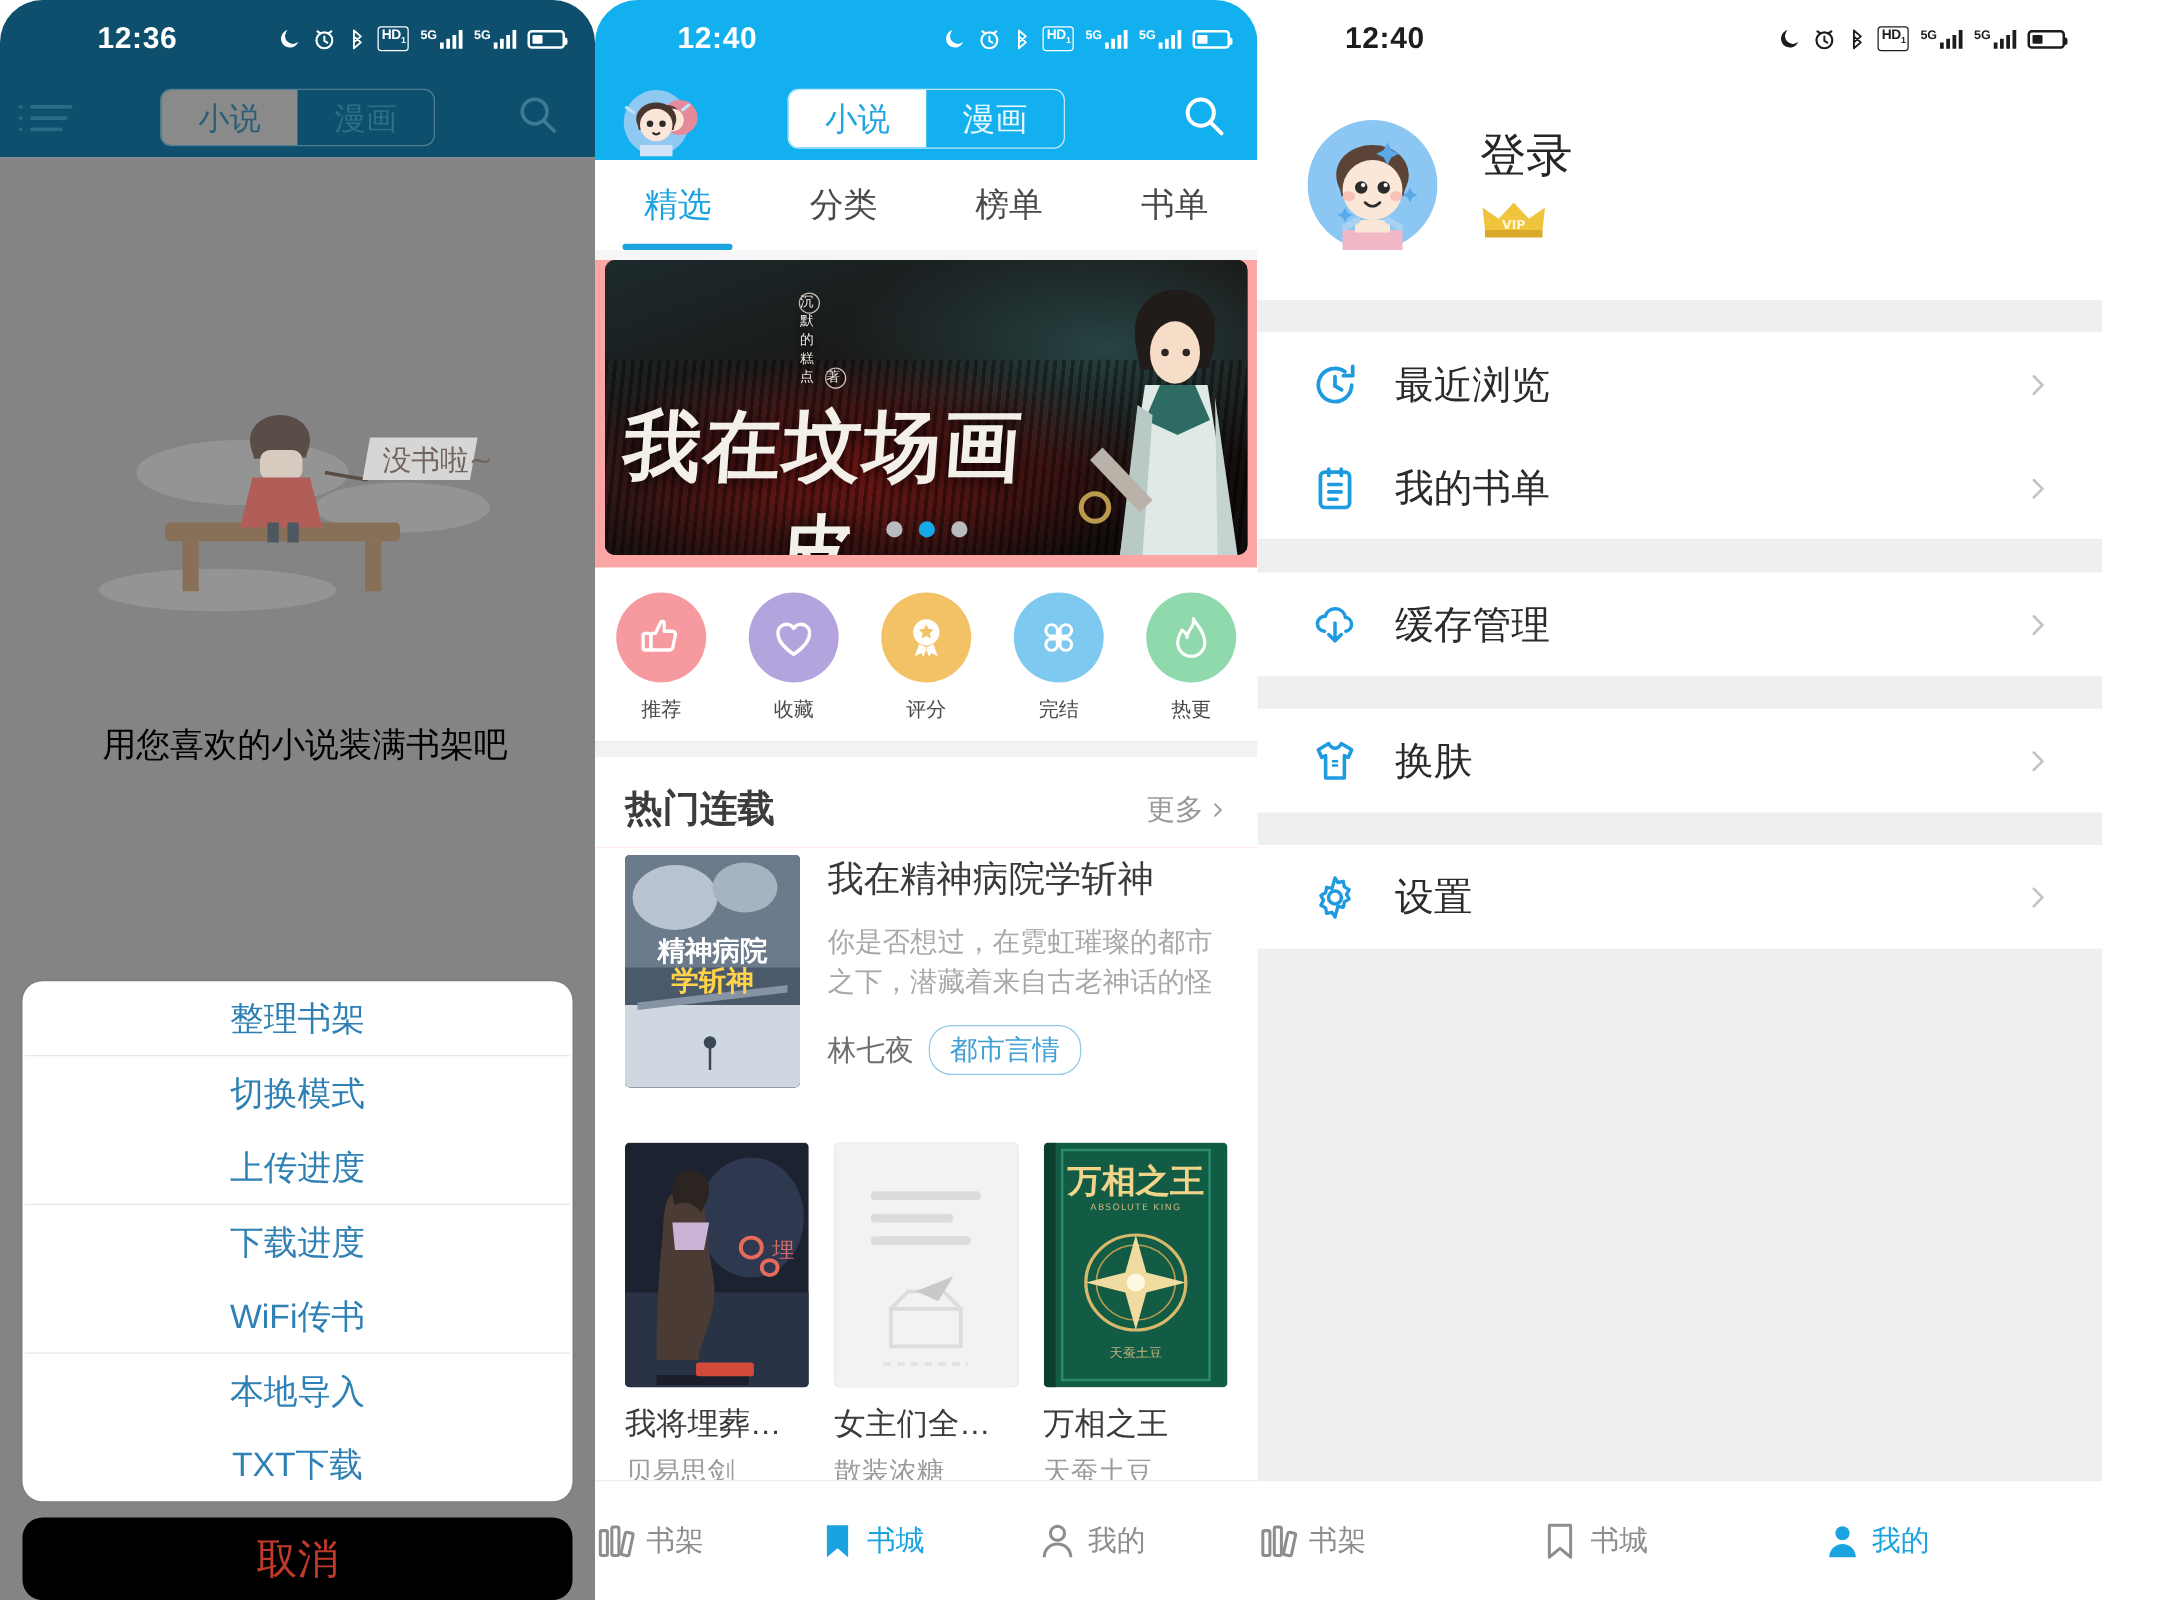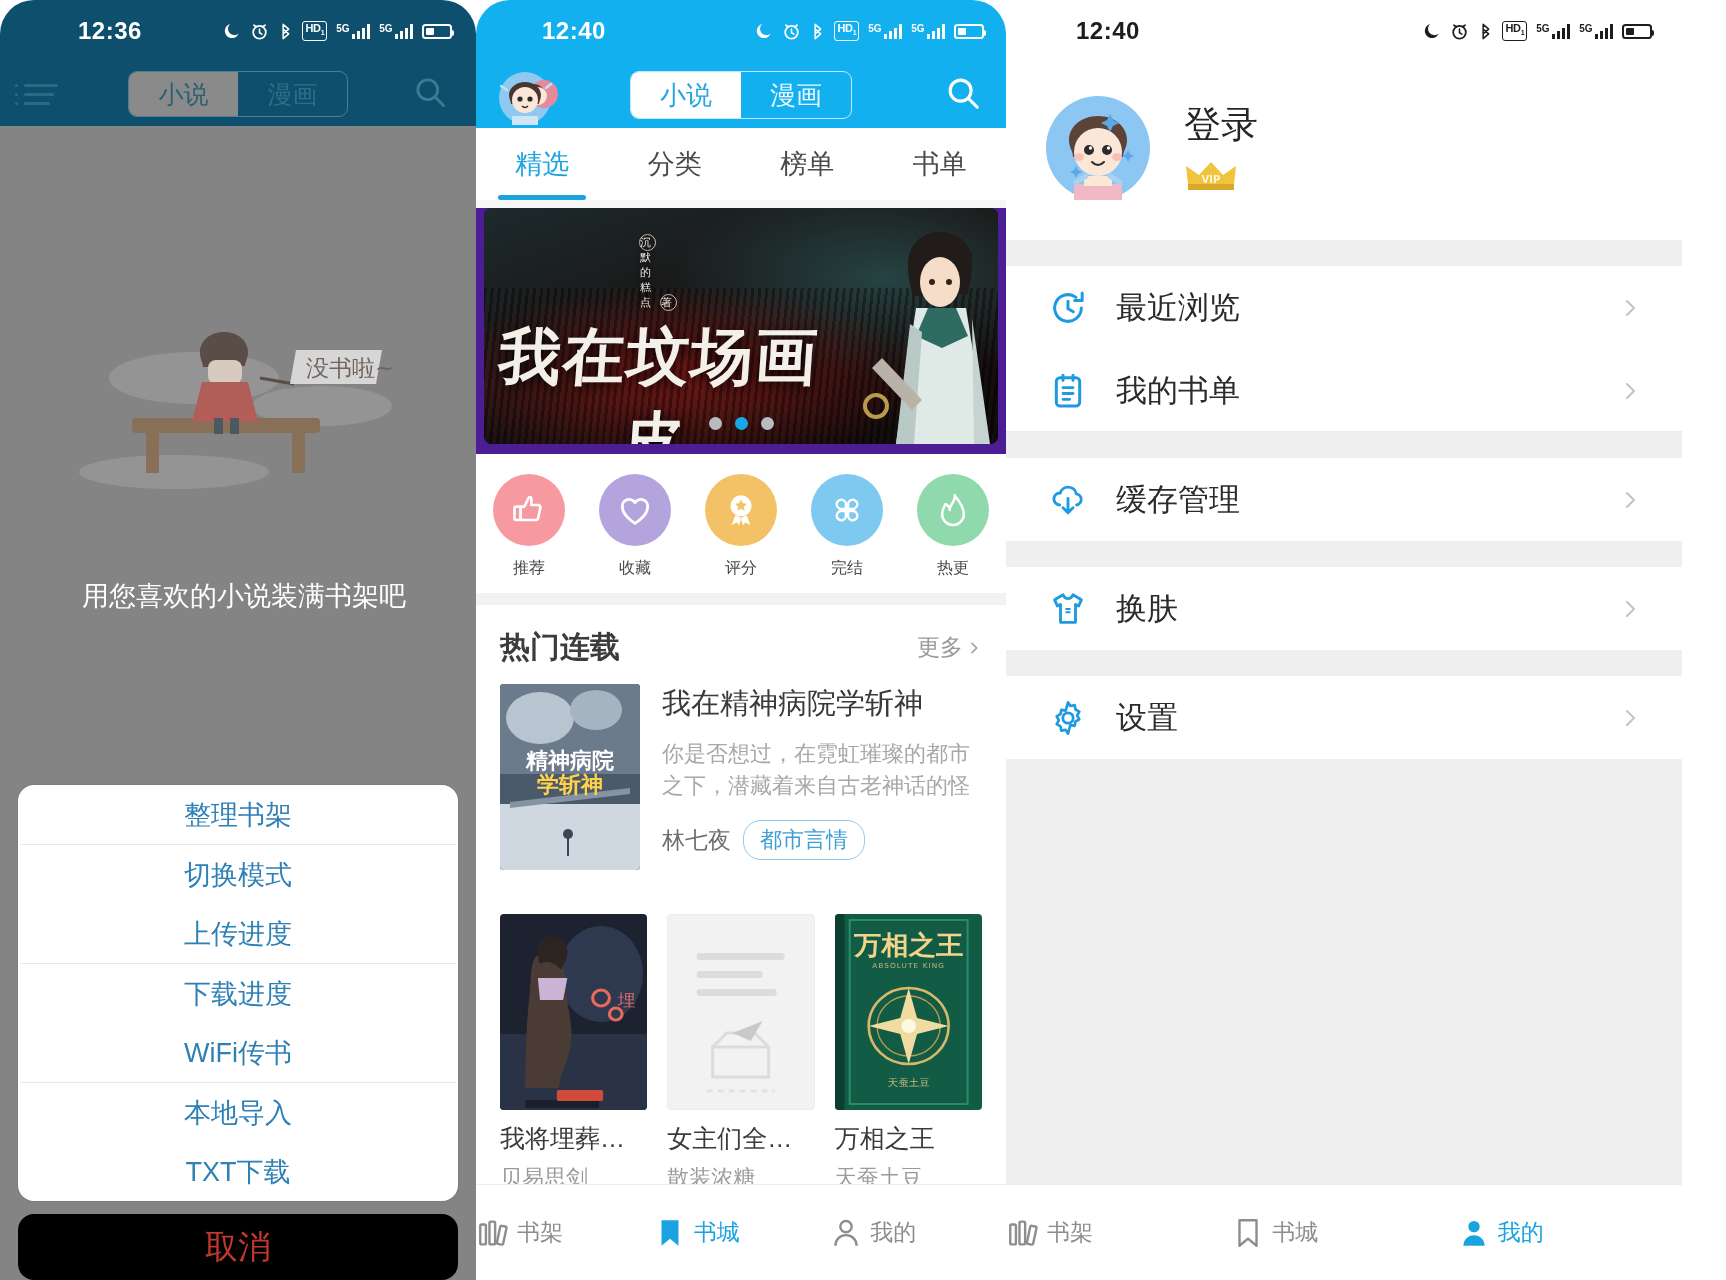--- a/index.html
+++ b/index.html
@@ -46,21 +46,21 @@
   .ham i:nth-child(2){ width:30px; }
   .ham i:nth-child(3){ width:26px; }
   .seg { position:absolute; left:50%; transform:translateX(-50%); display:flex; border:1.6px solid #4d7f94; border-radius:9px; overflow:hidden; height:46px; }
   .seg div { width:109px; display:flex; align-items:center; justify-content:center; font-size:25px; color:#2e6f88; }
   .seg div.on { background:#8a8a8a; color:#2b5f77; }
   .p1-search { position:absolute; right:28px; top:50%; transform:translateY(-50%); }
 
   .p1-body { position:relative; height:calc(1280px - 126px); background:#848484; }
   .empty-wrap { position:absolute; left:12px; right:0; top:160px; display:flex; flex-direction:column; align-items:center; }
   .empty-art { width:340px; height:230px; position:relative; opacity:.75; }
-  .empty-caption { margin-top:62px; font-size:27px; color:#ffffff; }
+  .empty-caption { margin-top:62px; font-size:27px; color:#000000; }
 
   
   .sheet { position:absolute; left:18px; right:18px; bottom:0; }
   .sheet-group { background:#fff; border-radius:16px; overflow:hidden; box-shadow:0 0 0 1px rgba(0,0,0,.06); }
   .sheet-item { height:59px; display:flex; align-items:center; justify-content:center; font-size:27px; color:#2f80b5; }
   .sheet-sep { height:1px; background:#e8e8e8; margin:0 2px; }
   .sheet-cancel { margin-top:13px; background:#000000; border-radius:16px; height:66px; display:flex; align-items:center; justify-content:center; font-size:33px; color:#c0392b; }
 
   
   .p2 .screen { border-radius:34px 34px 0 0; background:#f6f6f6; }
@@ -71,21 +71,21 @@
   .seg2 { position:absolute; left:50%; transform:translateX(-50%); display:flex; border:1.6px solid #bfe9fb; border-radius:9px; overflow:hidden; height:48px; }
   .seg2 div { width:110px; display:flex; align-items:center; justify-content:center; font-size:26px; color:#eaf8ff; }
   .seg2 div.on { background:#fff; color:#22a5e0; }
   .p2-search { position:absolute; right:24px; top:50%; transform:translateY(-50%); }
 
   .p2-tabs { background:#fff; height:72px; display:flex; align-items:center; }
   .p2-tab { flex:1; text-align:center; font-size:27px; color:#4a4a4a; position:relative; height:100%; display:flex; align-items:center; justify-content:center; }
   .p2-tab.on { color:#1ba3e0; }
   .p2-tab.on::after { content:""; position:absolute; bottom:0; left:50%; transform:translateX(-50%); width:88px; height:5px; background:#1ba3e0; border-radius:3px; }
 
-  .p2-scroll { background:#4c1d95; }
+  .p2-scroll { background:#fca5a5; }
   .banner { margin:8px 8px 0 8px; height:236px; border-radius:8px; overflow:hidden; position:relative; background:#17100f; }
   .banner-bg { position:absolute; inset:0; background:
       radial-gradient(ellipse 70% 55% at 38% 72%, rgba(142,26,22,.85), rgba(40,10,9,0) 70%),
       radial-gradient(ellipse 60% 60% at 78% 30%, rgba(43,84,84,.75), rgba(12,24,26,0) 70%),
       linear-gradient(160deg,#1d2a2c 0%,#18100f 55%,#0d0909 100%); }
   .banner-grass { position:absolute; left:0; right:0; top:34%; height:66%;
       background:repeating-linear-gradient(96deg, rgba(0,0,0,.55) 0 3px, rgba(70,40,38,.12) 3px 7px); opacity:.65; }
   .banner-txt { position:absolute; left:0; right:170px; top:26px; text-align:center; color:#efe7df; }
   .banner-author { font-size:16px; letter-spacing:4px; text-shadow:0 0 6px #000; }
   .banner-author span { display:inline-block; border:1.4px solid #cfc6bd; border-radius:50%; width:17px; height:17px; line-height:15px; font-size:11px; margin-left:4px; vertical-align:1px;}

